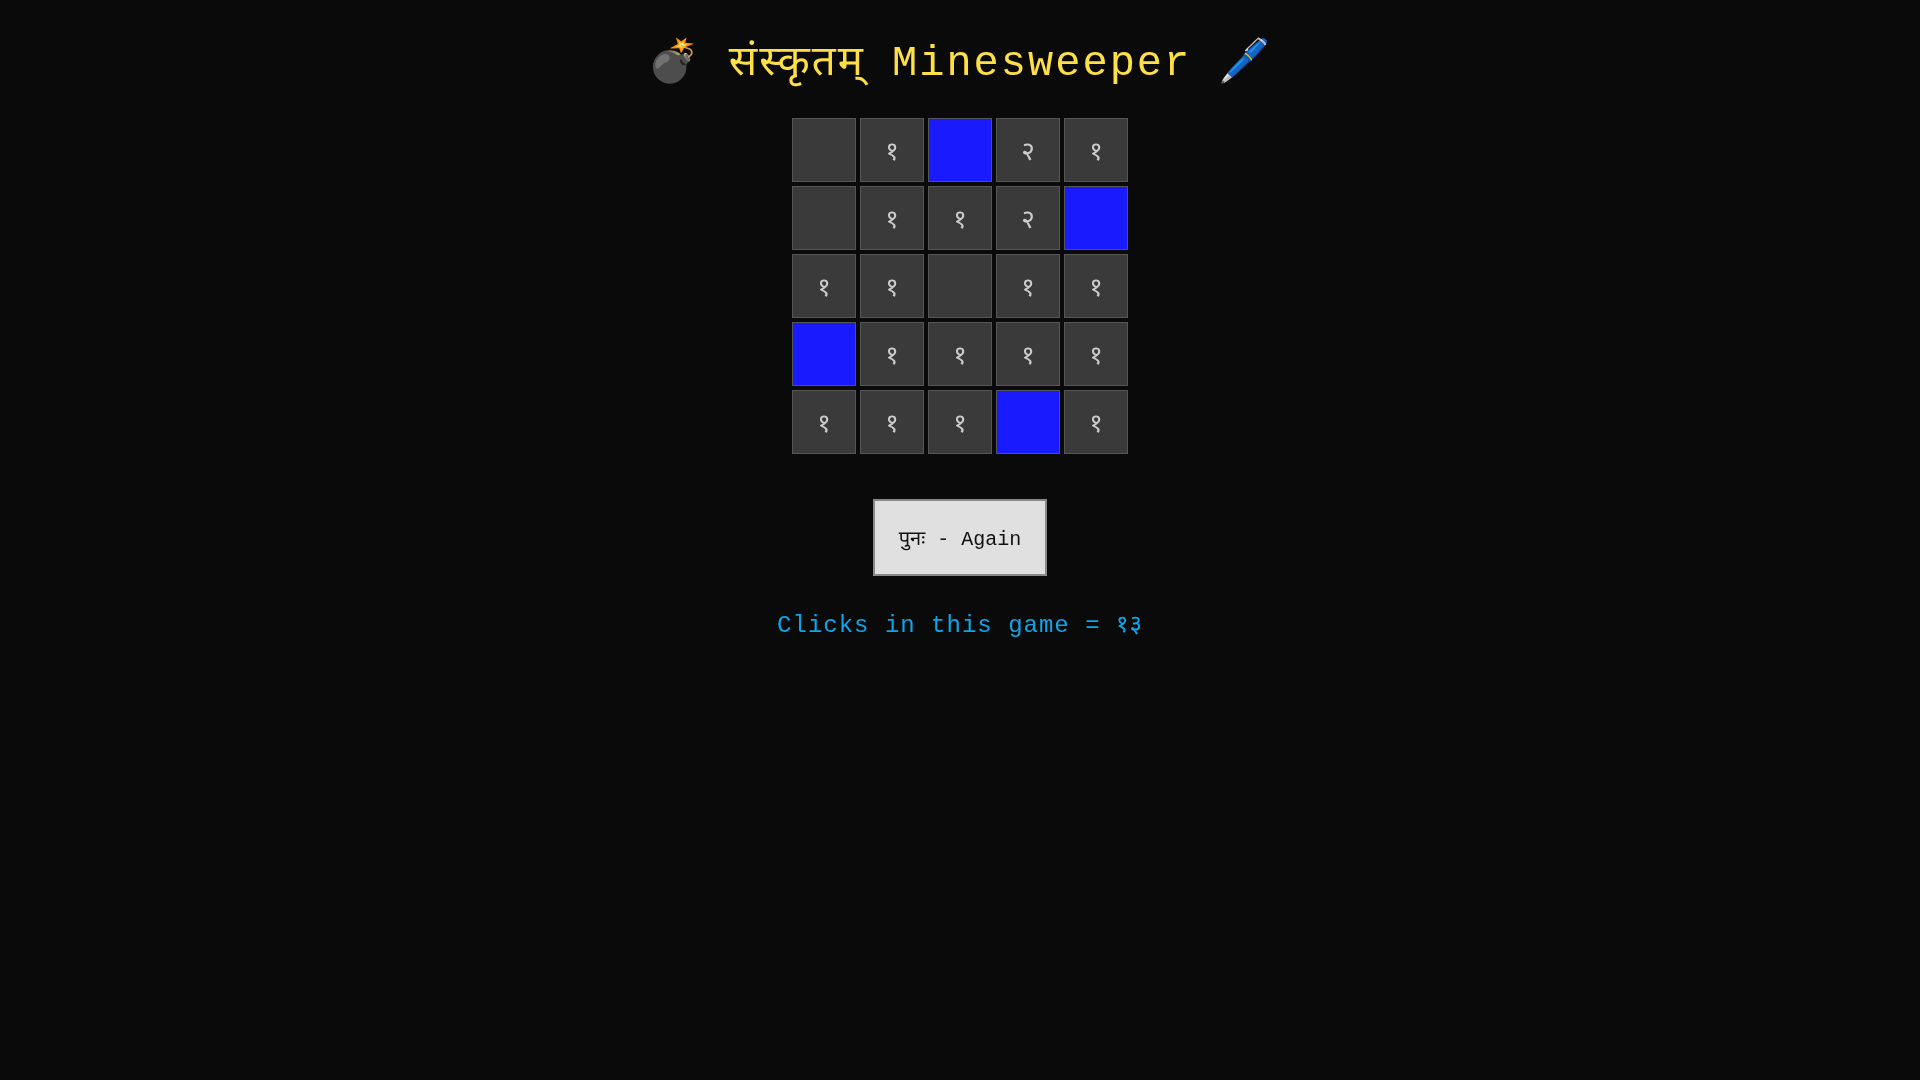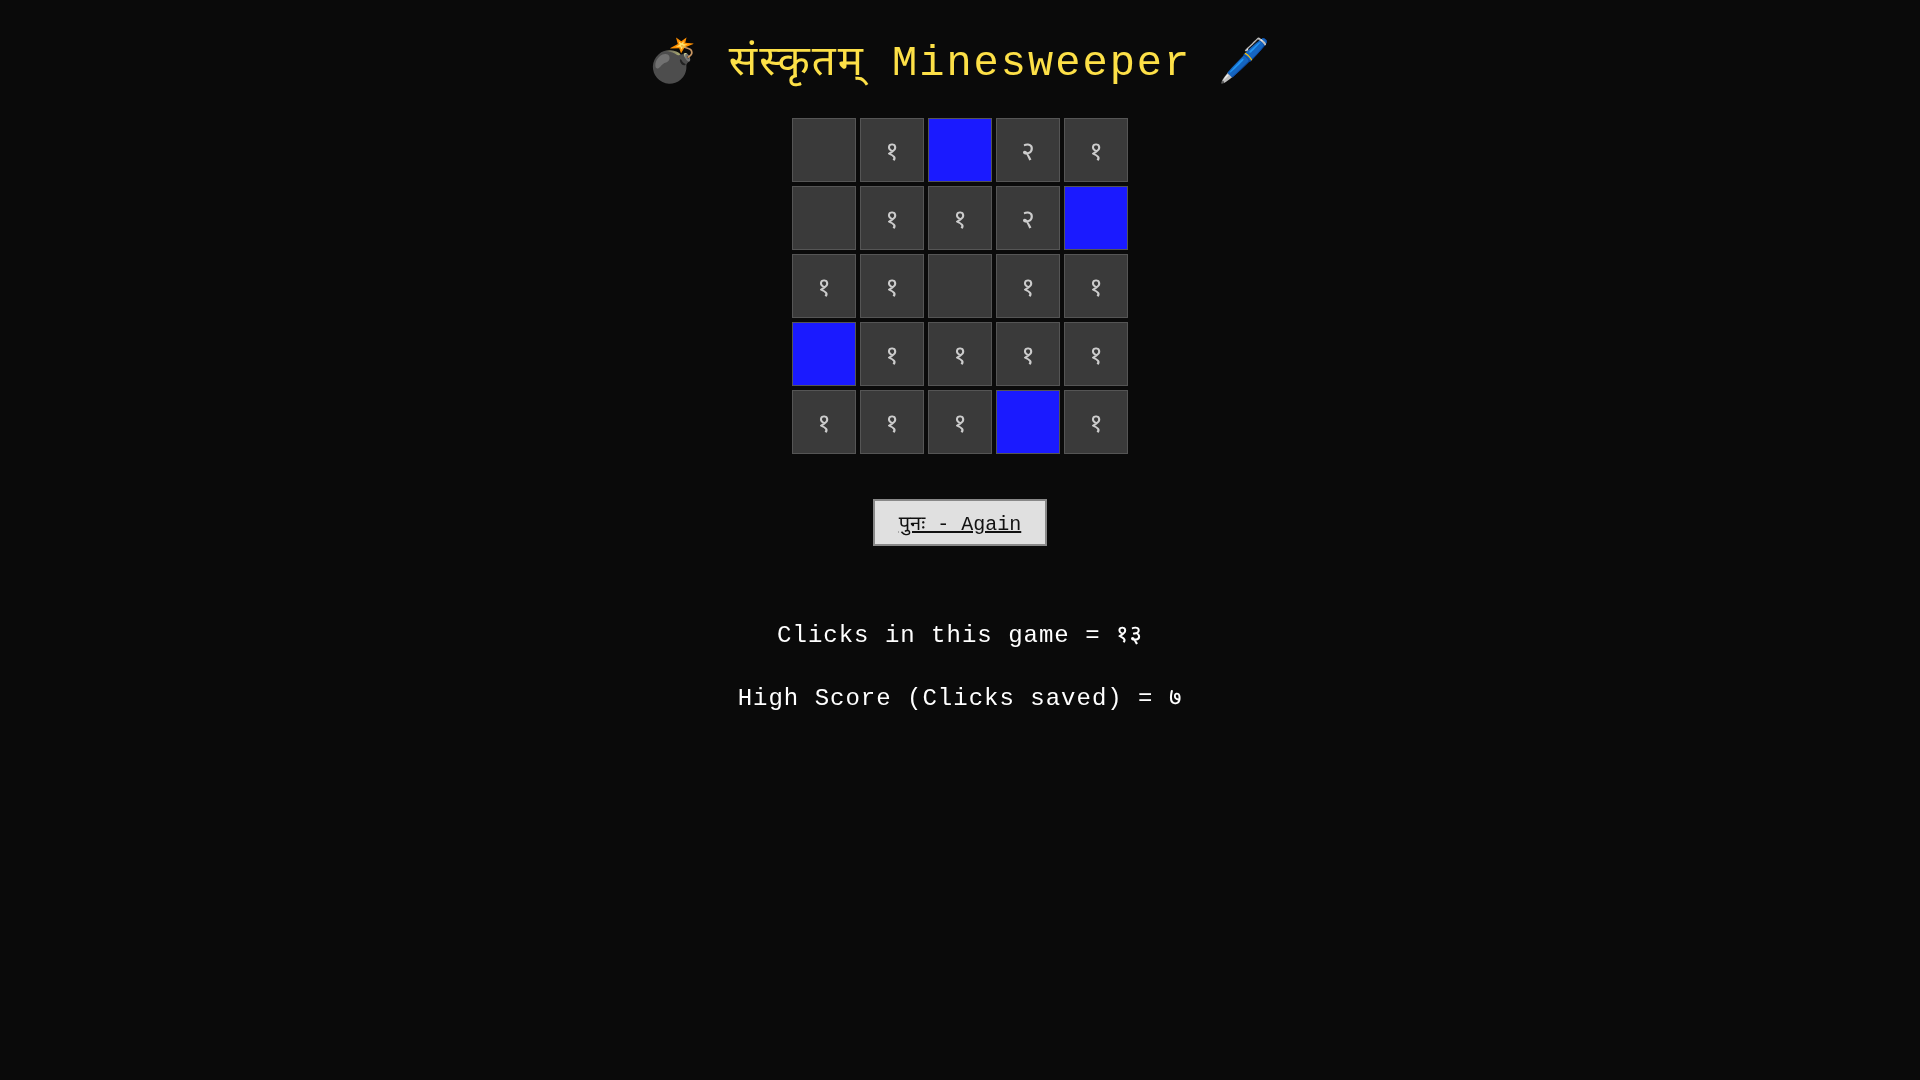--- a/index.html
+++ b/index.html
@@ -57,33 +57,32 @@
       color: #1a1aff;
     }
 
     .cell-empty {
       background-color: #3a3a3a;
       color: transparent;
     }
 
     #again-button {
       margin-top: 45px;
-      padding: 8px 24px;
+      padding: 23px 24px;
       background-color: #e0e0e0;
       color: #111;
       border: 2px solid #888;
       font-family: 'Courier New', Courier, monospace;
       font-size: 20px;
       cursor: pointer;
-      text-decoration: underline;
     }
 
     #stats {
-      margin-top: 70px;
-      color: #ffffff;
+      margin-top: 30px;
+      color: #0ea5e9;
       text-align: center;
     }
 
     .stat-line {
       font-size: 24px;
       font-family: 'Courier New', Courier, monospace;
       letter-spacing: 1px;
       margin-bottom: 30px;
     }
   </style>
@@ -122,14 +121,13 @@
     <div class="cell cell-dark">१</div>
     <div class="cell cell-dark">१</div>
     <div class="cell cell-blue"></div>
     <div class="cell cell-dark">१</div>
   </div>
 
 <button id="again-button">पुनः - Again</button>
 
 <div id="stats">
   <div class="stat-line">Clicks in this game = १३</div>
-  <div class="stat-line">High Score (Clicks saved) = ७</div>
 </div>
 
 </body></html>

